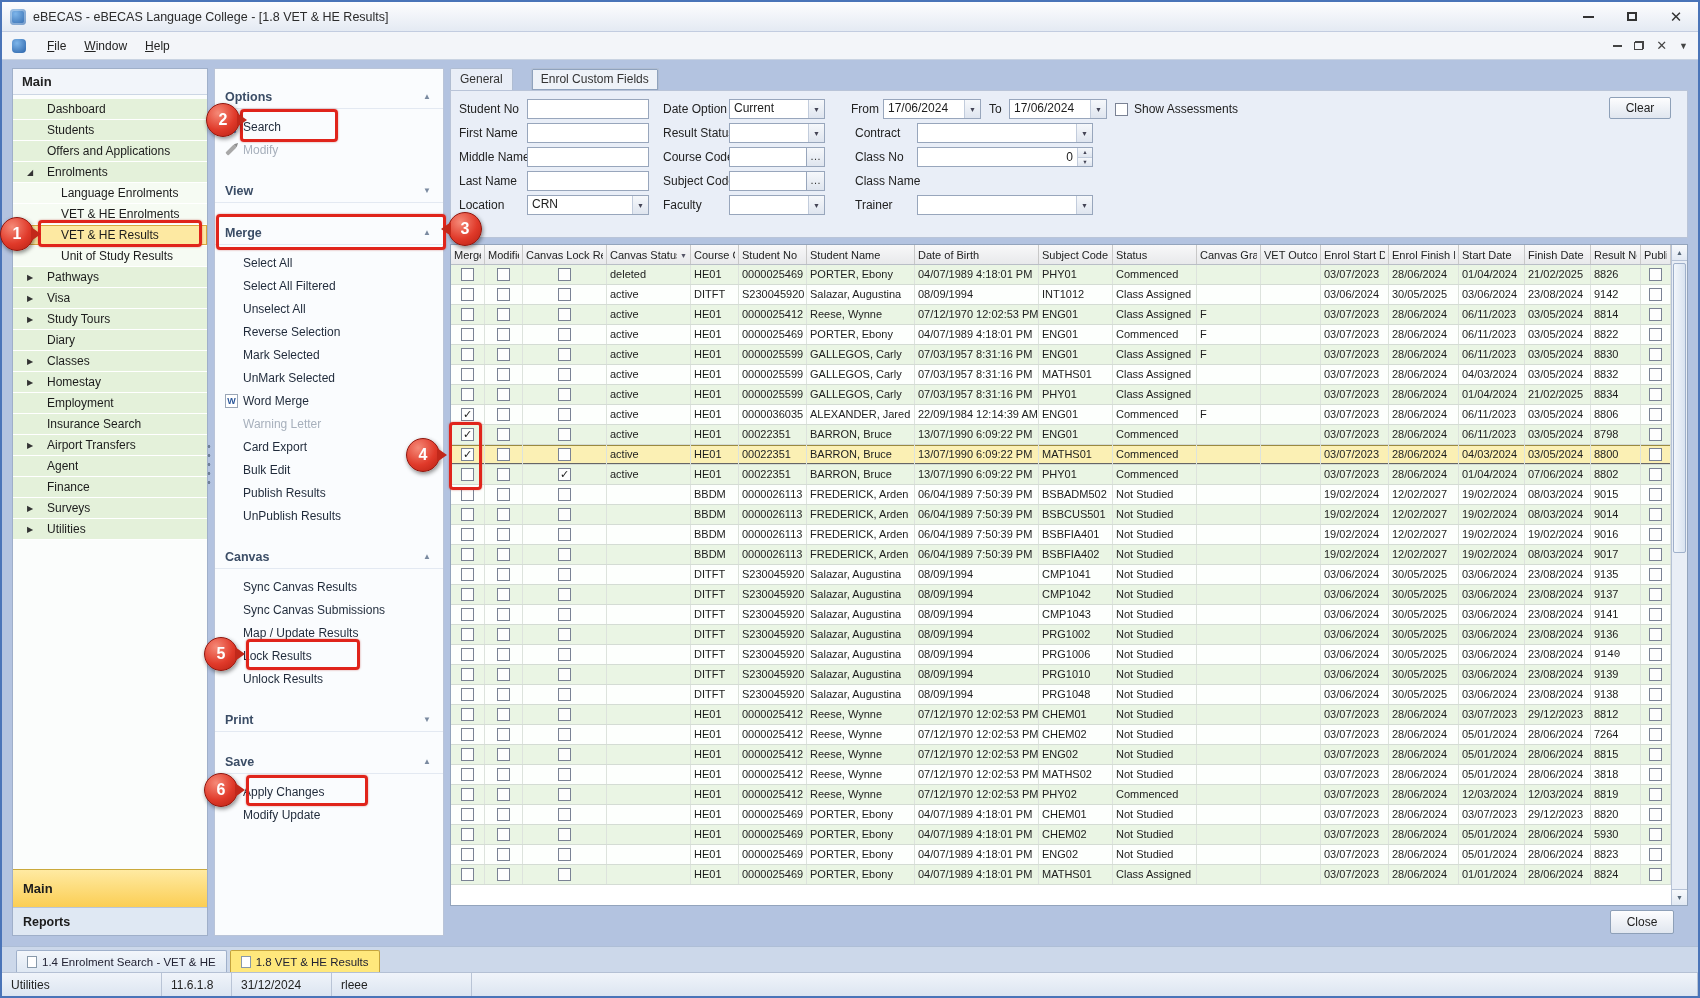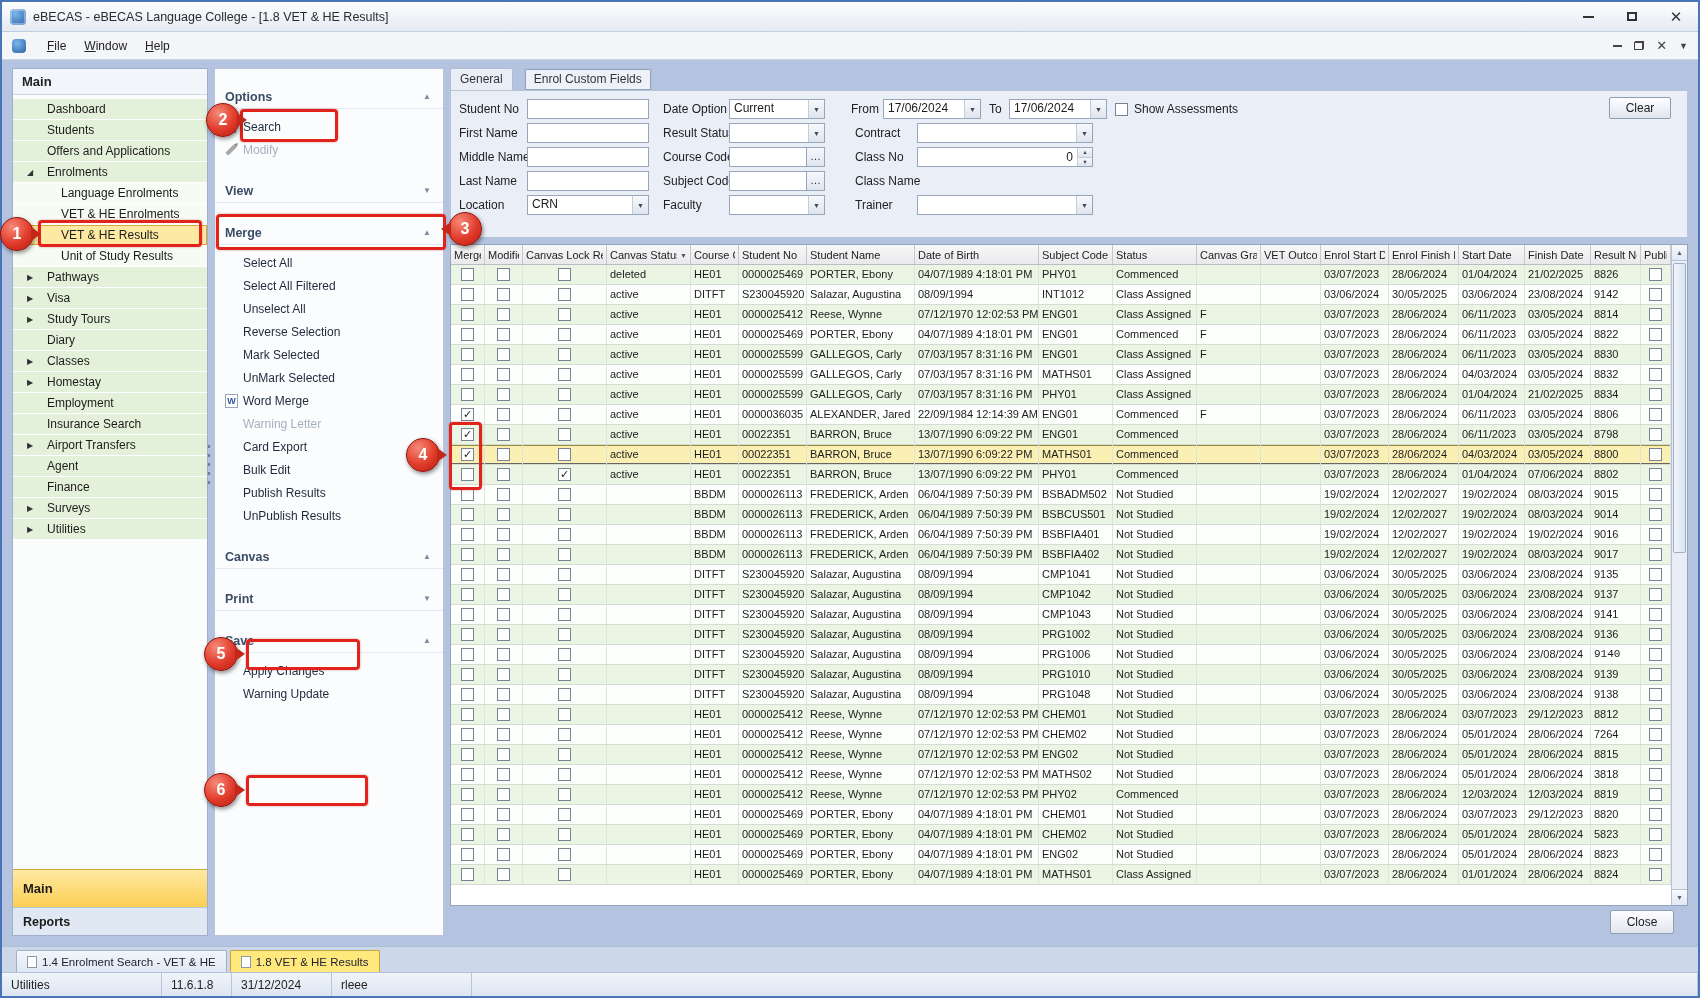--- a/index.html
+++ b/index.html
@@ -62,21 +62,21 @@
   .action-item.disabled { color:#a7b0bc; }
   .ic-search { position:relative; width:12px; height:12px; display:block; }
   .ic-search::before { content:""; position:absolute; left:0; top:0; width:7px; height:7px; border:2px solid #2e6cb8; border-radius:50%; }
   .ic-search::after { content:""; position:absolute; left:7px; top:7px; width:5px; height:2px; background:#2e6cb8; transform:rotate(45deg); transform-origin:left center; }
   .ic-pencil { position:relative; width:12px; height:4px; background:#a8a8a8; transform:rotate(-45deg); display:block; border-radius:1px; }
   .ic-pencil::after { content:""; position:absolute; right:-4px; top:0; border-top:2px solid transparent; border-bottom:2px solid transparent; border-left:4px solid #8a8a8a; }
   .ic-word { width:13px; height:14px; background:#fff; border:1px solid #9aa6b6; font-size:9px; font-weight:bold; color:#2b579a; display:flex; align-items:center; justify-content:center; }
 
   
   .content { flex:1 1 auto; height:868px; position:relative; }
-  .tabstrip { position:absolute; left:0; top:0; height:22px; display:flex; gap:11px; }
+  .tabstrip { position:absolute; left:0; top:0; height:22px; display:flex; gap:18px; }
   .tab { height:22px; padding:0 9px; line-height:21px; font-size:12px; color:#333; background:#d9e2ef; border:1px solid #b0bdd2; border-bottom:none; border-radius:2px 2px 0 0; }
   .tab.active { background:#e9eef7; }
   .tab.boxed { background:#eef2f8; box-shadow:inset 0 0 0 1px #8fa2bd; }
 
   .filterpanel { position:absolute; left:0; top:22px; right:0; height:148px; background:#e9eef7; border:1px solid #b9c4d8; }
   .flabel { position:absolute; height:20px; line-height:20px; font-size:12px; color:#222; white-space:nowrap; }
   .ftext { position:absolute; height:20px; border:1px solid #98a6bc; background:#fff; font-family:"Liberation Sans",sans-serif; font-size:12px; padding:0 4px; }
   .combo { position:absolute; height:20px; border:1px solid #98a6bc; background:#fff; display:flex; align-items:stretch; }
   .combo .ctext { flex:1; font-size:12px; padding:1px 4px 0 4px; overflow:hidden; white-space:nowrap; }
   .combo .carrow { width:16px; border-left:1px solid #c2ccdc; background:linear-gradient(#f6f8fb,#dfe5ef); font-size:7px; color:#445; display:flex; align-items:center; justify-content:center; }
@@ -338,38 +338,55 @@
             <div class="action-item noicon">
               <span class="alabel">UnPublish Results</span>
             </div>
           </div>
         </div>
         <div class="agroup">
           <div class="ag-header">
             <span>Canvas</span>
             <span class="ag-arrow">▲</span>
           </div>
+          <div class="ag-items">
+            <div class="action-item noicon">
+              <span class="alabel">Sync Canvas Results</span>
+            </div>
+            <div class="action-item noicon">
+              <span class="alabel">Sync Canvas Submissions</span>
+            </div>
+            <div class="action-item noicon">
+              <span class="alabel">Map / Update Results</span>
+            </div>
+            <div class="action-item noicon">
+              <span class="alabel">Lock Results</span>
+            </div>
+            <div class="action-item noicon">
+              <span class="alabel">Unlock Results</span>
+            </div>
+          </div>
         </div>
         <div class="agroup">
           <div class="ag-header">
             <span>Print</span>
             <span class="ag-arrow">▼</span>
           </div>
         </div>
         <div class="agroup">
           <div class="ag-header">
             <span>Save</span>
             <span class="ag-arrow">▲</span>
           </div>
           <div class="ag-items">
             <div class="action-item noicon">
               <span class="alabel">Apply Changes</span>
             </div>
             <div class="action-item noicon">
-              <span class="alabel">Warning Update</span>
+              <span class="alabel">Modify Update</span>
             </div>
           </div>
         </div>
       </div>
 
     <div class="content">
       <div class="tabstrip">
         <div class="tab active">General</div>
         <div class="tab boxed">Enrol Custom Fields</div>
       </div>
@@ -1310,21 +1327,21 @@
               <div class="gc" style="width: 108px;">PORTER, Ebony</div>
               <div class="gc" style="width: 124px;">04/07/1989 4:18:01 PM</div>
               <div class="gc" style="width: 74px;">CHEM02</div>
               <div class="gc" style="width: 84px;">Not Studied</div>
               <div class="gc" style="width: 64px;"></div>
               <div class="gc" style="width: 60px;"></div>
               <div class="gc" style="width: 68px;">03/07/2023</div>
               <div class="gc" style="width: 70px;">28/06/2024</div>
               <div class="gc" style="width: 66px;">05/01/2024</div>
               <div class="gc" style="width: 66px;">28/06/2024</div>
-              <div class="gc" style="width: 50px;">5823</div>
+              <div class="gc" style="width: 50px;">5930</div>
               <div class="gc ck" style="width: 30px;">
                 <span class="cb"></span>
               </div>
             </div>
             <div class="grow odd">
               <div class="gc ck" style="width: 34px;">
                 <span class="cb"></span>
               </div>
               <div class="gc ck" style="width: 38px;">
                 <span class="cb"></span>

